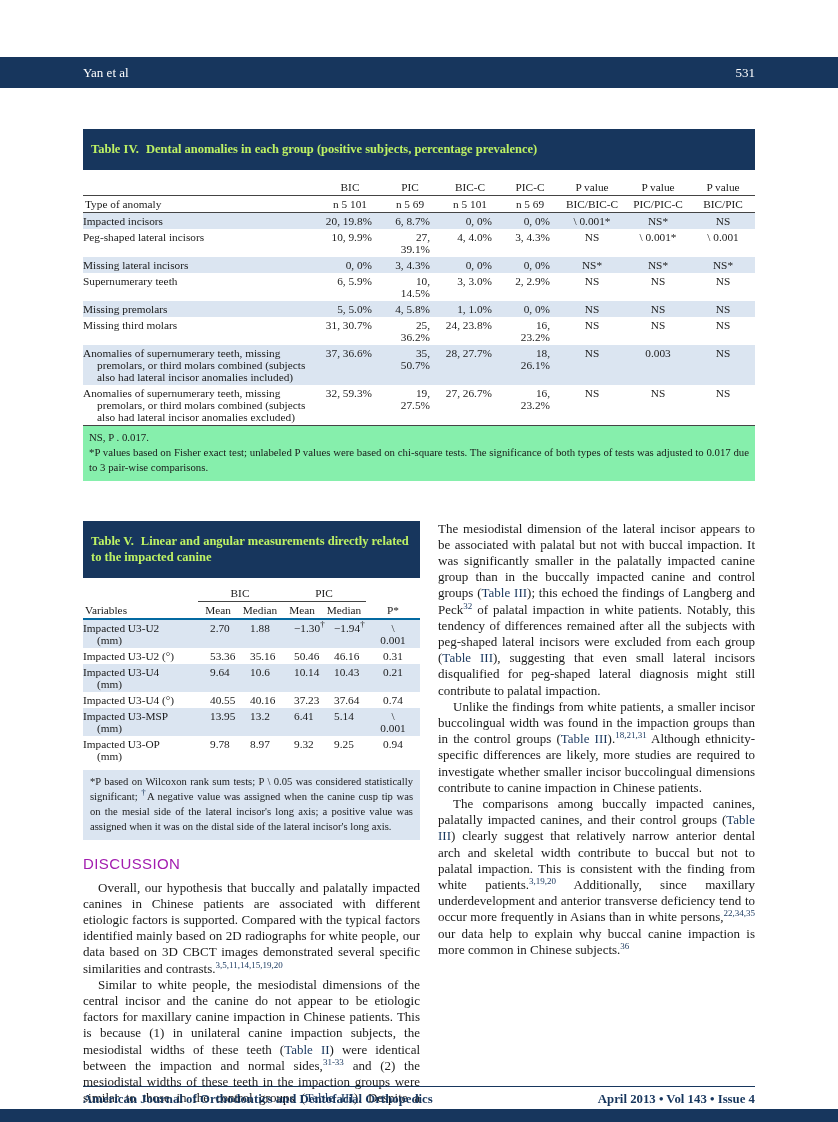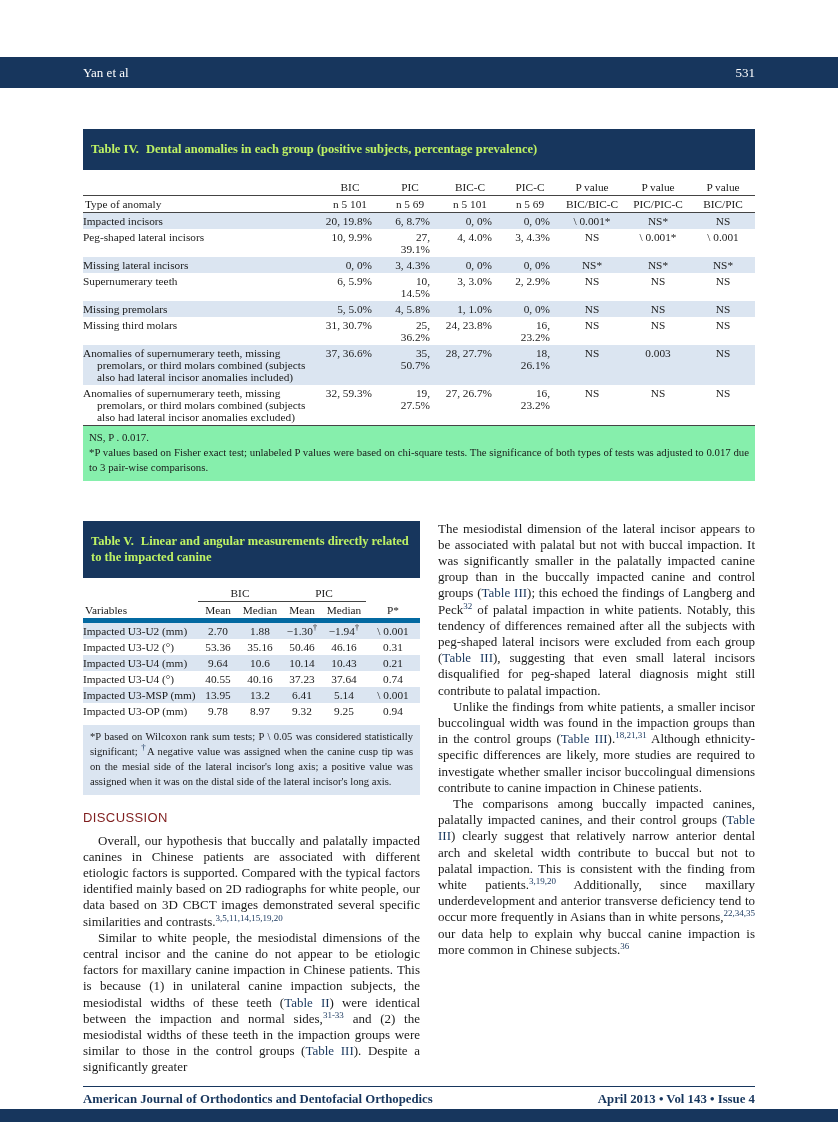--- a/index.html
+++ b/index.html
@@ -46,28 +46,28 @@
   
   .cols { display:flex; gap:18px; margin-top:40px; }
   .colL { width:337px; }
   .colR { width:317px; }
 
   
   .t5 { font-size:11.3px; margin-top:7px; table-layout:fixed; }
   .t5 th { text-align:center; padding:2px 2px; vertical-align:bottom; }
   .t5 th.lbl { text-align:left; }
   .t5 th.gspan { border-bottom:1px solid #444; }
-  .t5 tr.sub th { border-bottom:5px solid #0369a1; }
-  .t5 td { text-align:center; padding:2px 0; }
+  .t5 tr.sub th { border-bottom:2px solid #0369a1; }
+  .t5 td { text-align:center; padding:2px 12px; }
   .t5 td.rowlabel { text-align:left; }
   .t5note { background:#dbe5f1; font-size:10.6px; line-height:1.4; padding:5px 7px;
             margin-top:6px; text-align:justify; }
 
   
-  .disc-h { font-family:"Liberation Sans", sans-serif; color:#7f1d1d; font-size:13px;
+  .disc-h { font-family:"Liberation Sans", sans-serif; color:#a21caf; font-size:15px;
             letter-spacing:0.4px; margin:15px 0 8px; }
   .bp { font-size:13px; line-height:16.2px; text-align:justify; text-indent:15px; margin:0; }
   .colR .bp:first-child { text-indent:0; }
   .bp sup, .t5note sup { color:#17365d; }
   .tref { color:#17365d; }
 </style>
 </head>
 <body>
 
 <div class="page">

